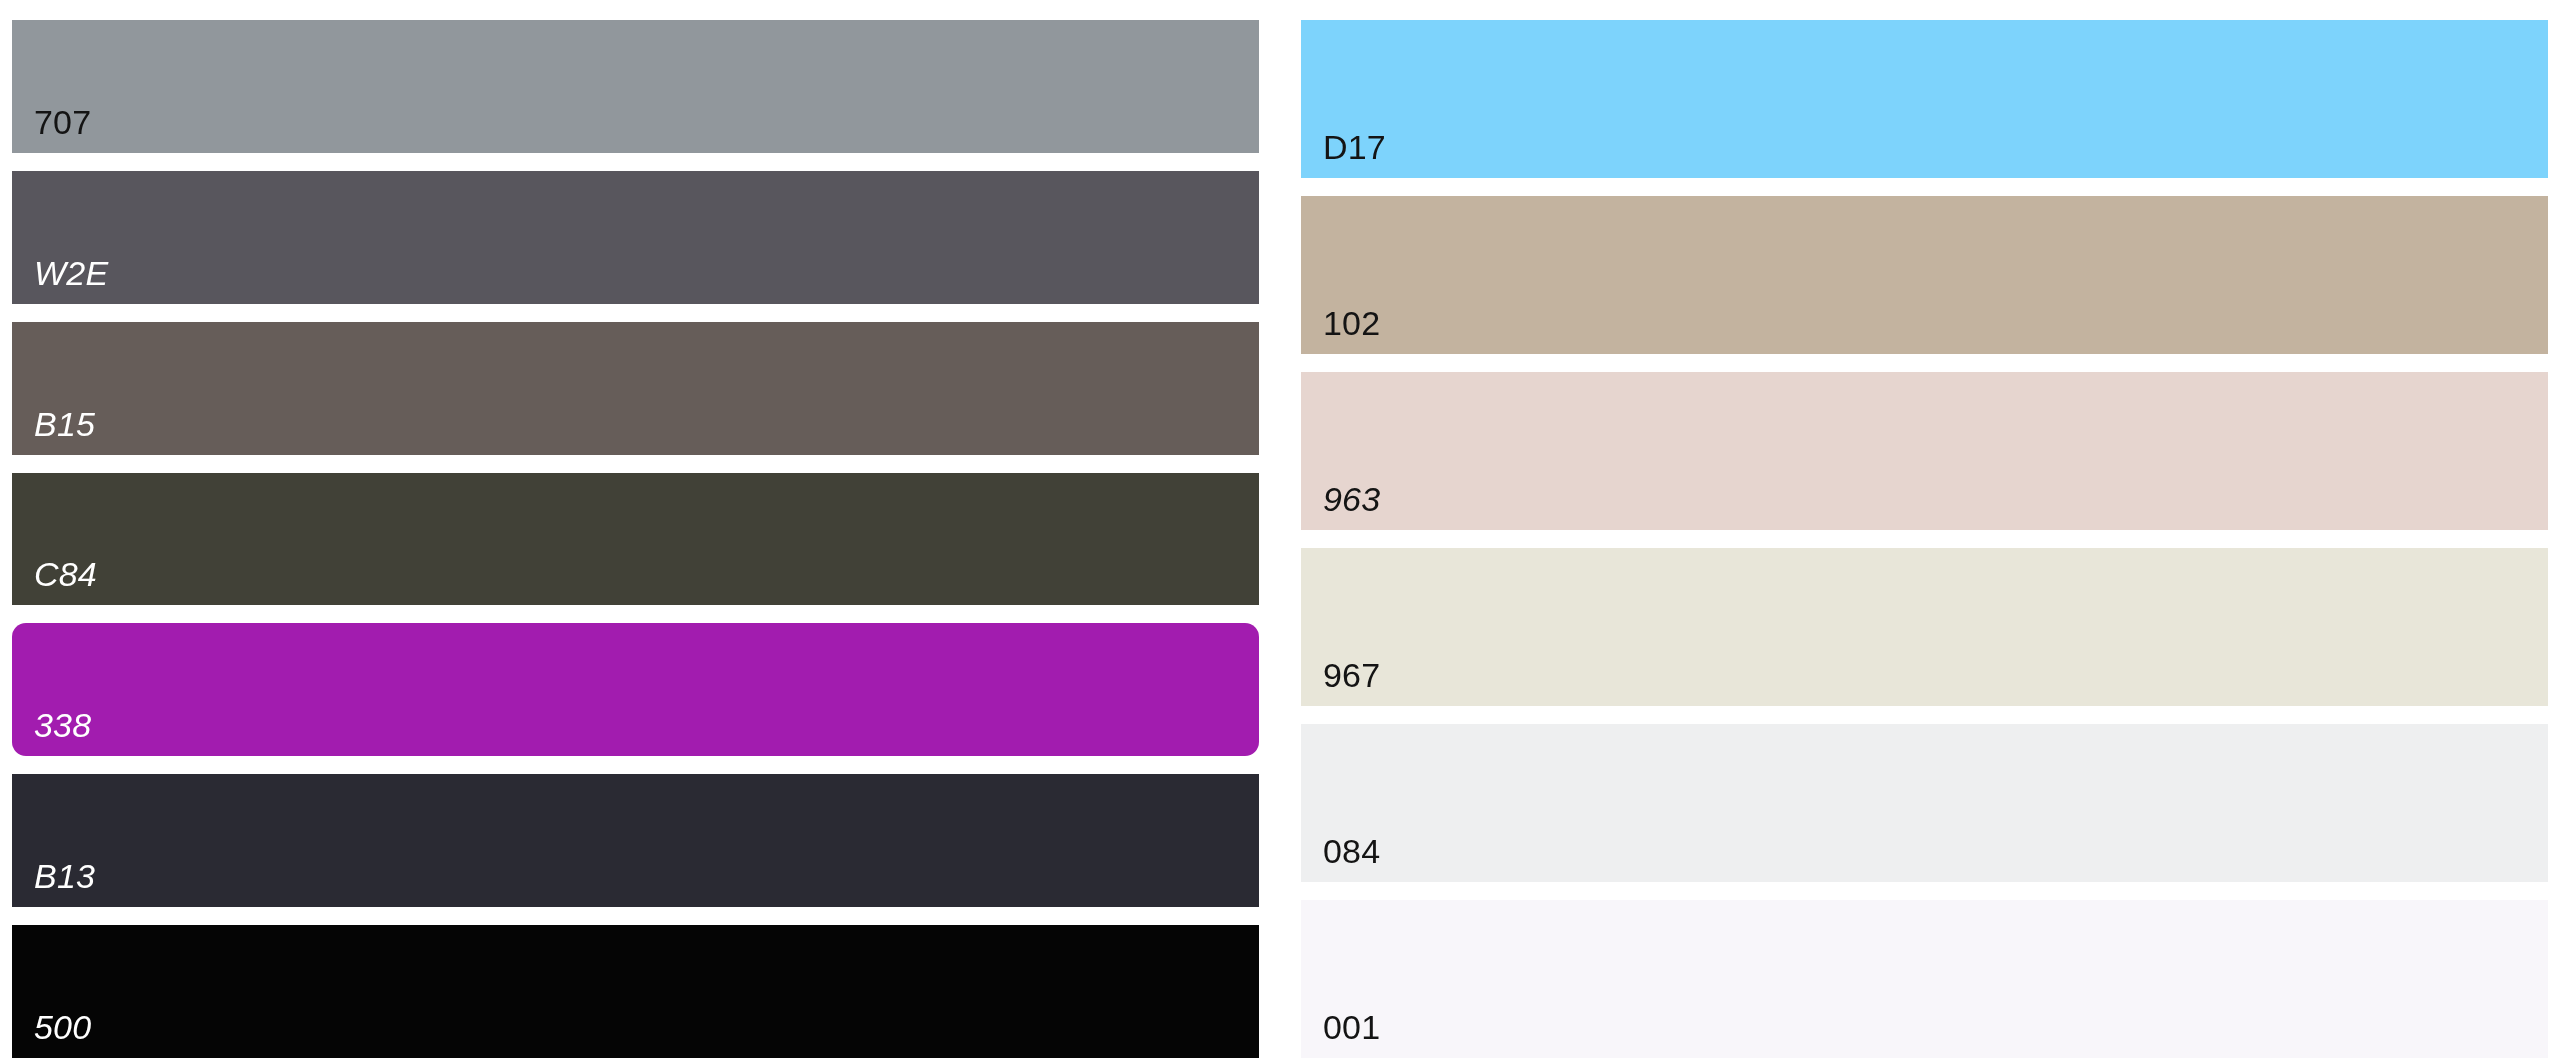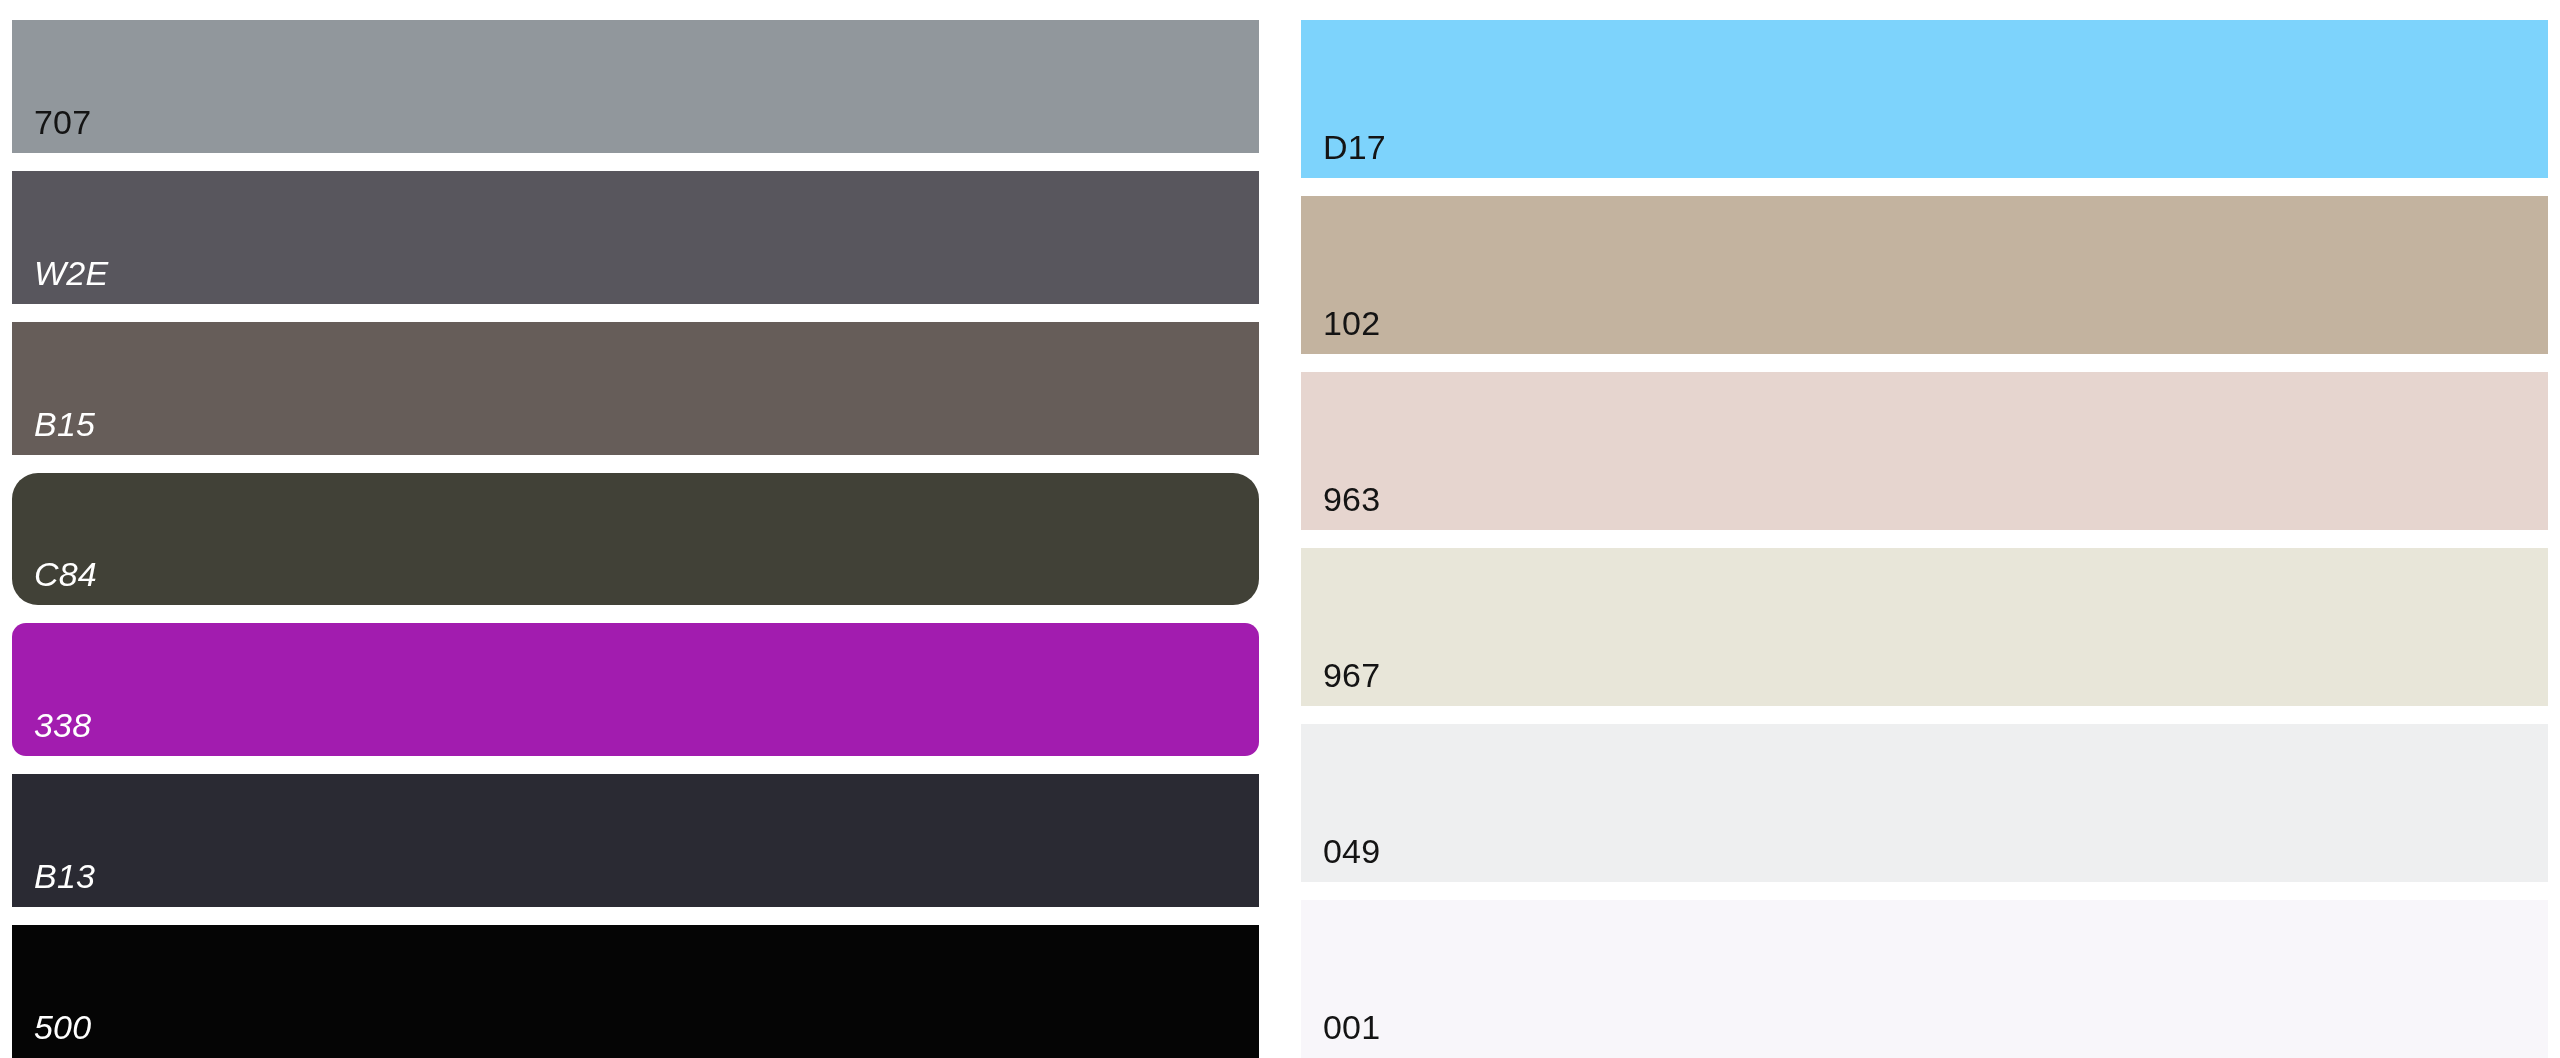--- a/index.html
+++ b/index.html
@@ -58,46 +58,46 @@
   <div class="column">
       <div class="swatch dark-text" title="#91979c" style="background: rgb(145, 151, 156);">
         <span class="swatch-label">707</span>
       </div>
       <div class="swatch light-text" title="#58565d" style="background: rgb(88, 86, 93);">
         <span class="swatch-label">W2E</span>
       </div>
       <div class="swatch light-text" title="#665d59" style="background: rgb(102, 93, 89);">
         <span class="swatch-label">B15</span>
       </div>
-      <div class="swatch light-text" title="#414137" style="background: rgb(65, 65, 55); border-radius: 26px;">
+      <div class="swatch light-text" title="#414137" style="background: rgb(65, 65, 55);">
         <span class="swatch-label">C84</span>
       </div>
       <div class="swatch light-text" title="#2e3044" style="background: #a21caf; border-radius: 14px;">
         <span class="swatch-label">338</span>
       </div>
       <div class="swatch light-text" title="#2a2a33" style="background: rgb(42, 42, 51);">
         <span class="swatch-label">B13</span>
       </div>
       <div class="swatch light-text" title="#050505" style="background: rgb(5, 5, 5);">
         <span class="swatch-label">500</span>
       </div>
     </div>
   <div class="column">
       <div class="swatch dark-text" title="#dccdb8" style="background: #7dd3fc; align-items: flex-end;">
         <span class="swatch-label">D17</span>
       </div>
       <div class="swatch dark-text" title="#c3b39f" style="background: rgb(195, 179, 159);">
         <span class="swatch-label">102</span>
       </div>
-      <div class="swatch dark-text" title="#e6d5cf" style="background: rgb(230, 213, 207);">
+      <div class="swatch dark-text" title="#e6d5cf" style="background: rgb(230, 213, 207); font-style: italic;">
         <span class="swatch-label">963</span>
       </div>
       <div class="swatch dark-text" title="#e8e6d9" style="background: rgb(232, 230, 217);">
         <span class="swatch-label">967</span>
       </div>
       <div class="swatch dark-text" title="#eeeff0" style="background: rgb(238, 239, 240);">
-        <span class="swatch-label">049</span>
+        <span class="swatch-label">084</span>
       </div>
       <div class="swatch dark-text" title="#f8f6fa" style="background: rgb(248, 246, 250);">
         <span class="swatch-label">001</span>
       </div>
     </div>
 </div>
 
 </body></html>

